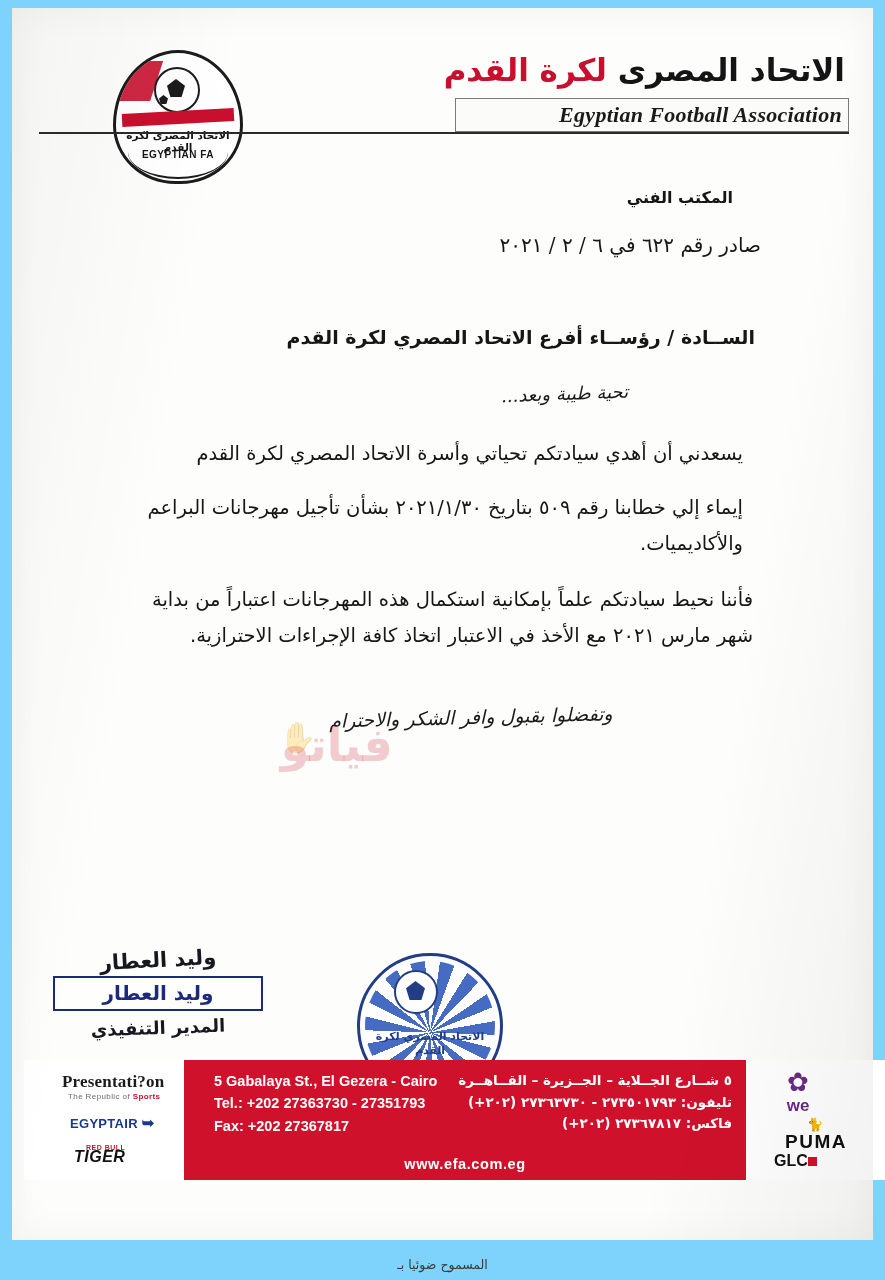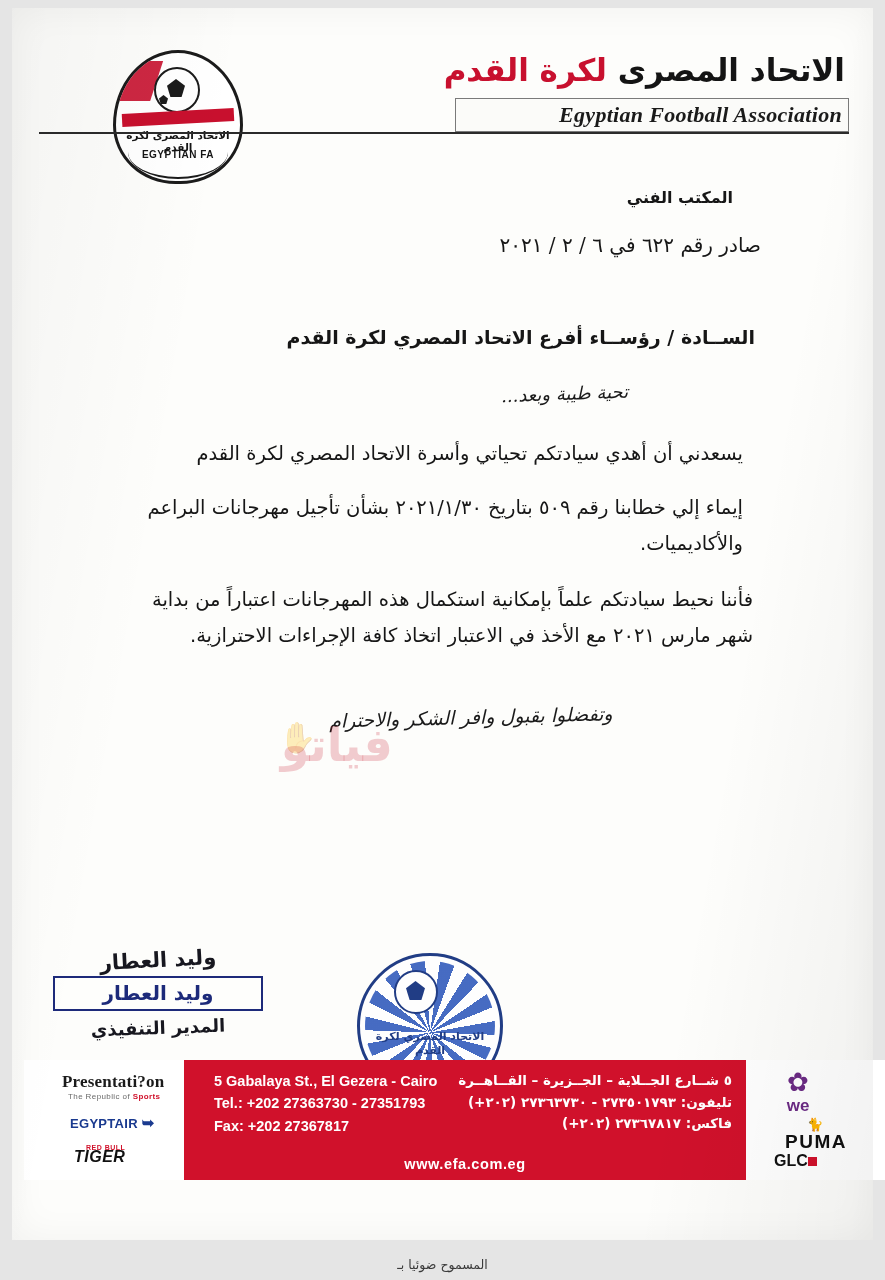--- a/index.html
+++ b/index.html
@@ -13,21 +13,21 @@
     overflow: hidden;
     font-family: "Liberation Serif", serif;
     color: #141414;
     position: relative;
   }
 
   .page {
     position: relative;
     width: 885px;
     height: 1280px;
-    background: #e5e5e5;
+    background: #7dd3fc;
   }
 
   
   .sheet {
     position: absolute;
     left: 12px;
     top: 8px;
     width: 861px;
     height: 1232px;
     background: #fdfdfb;

